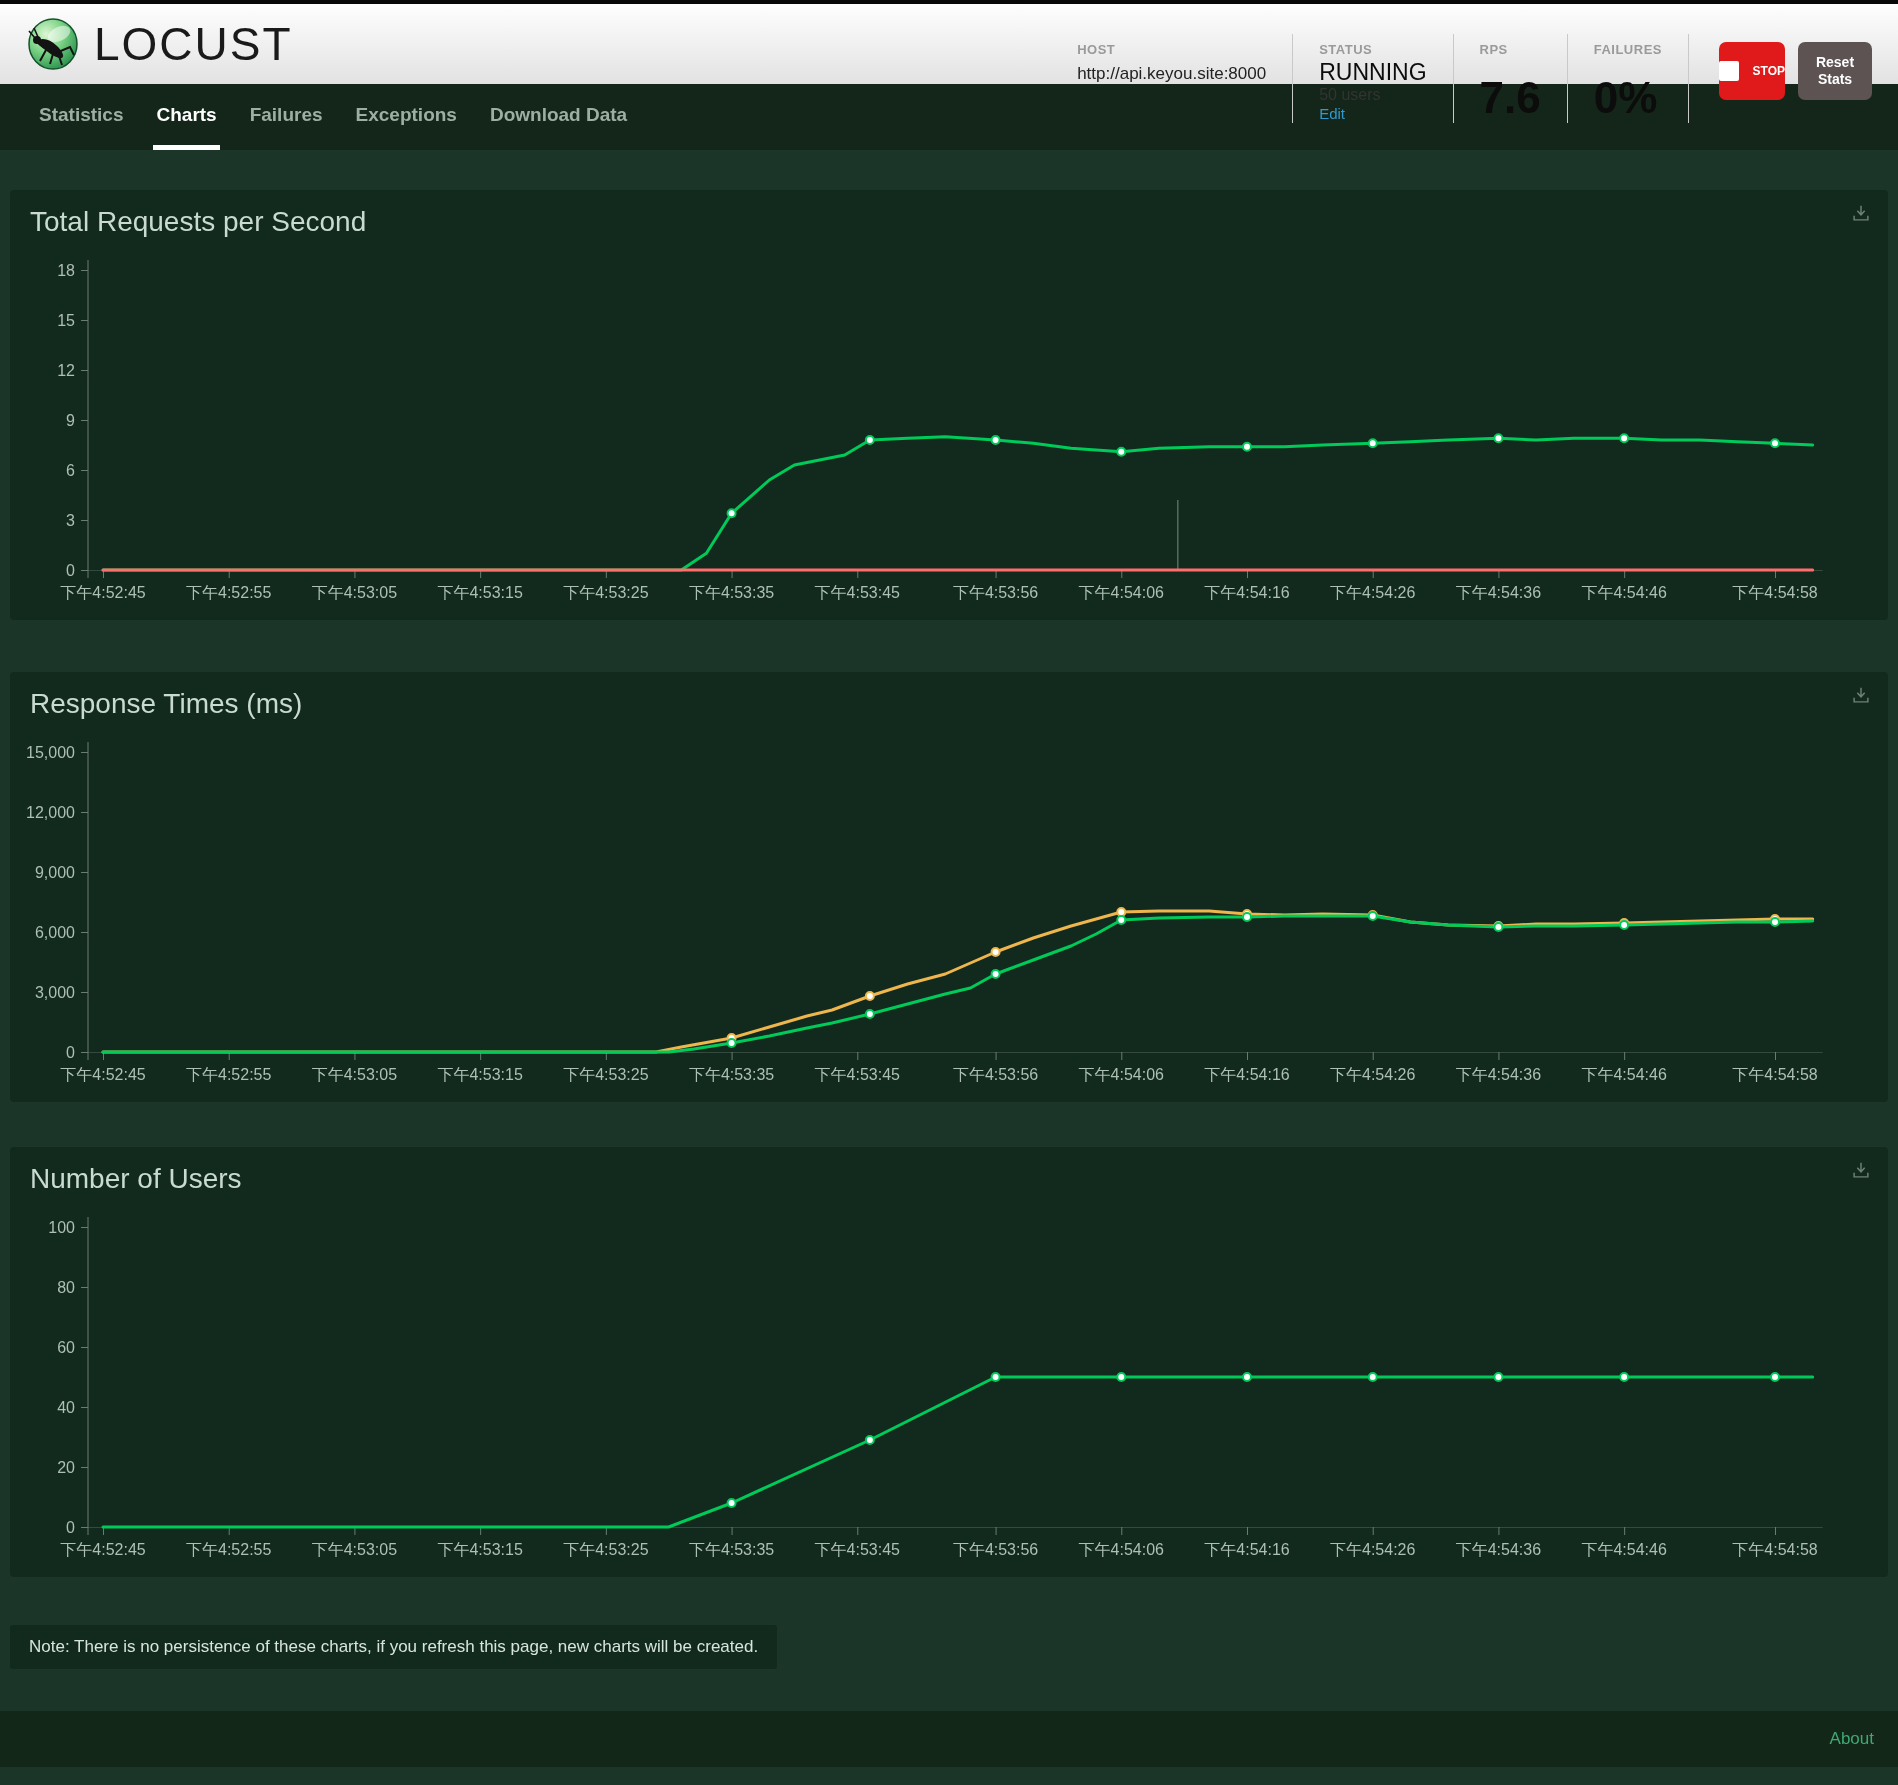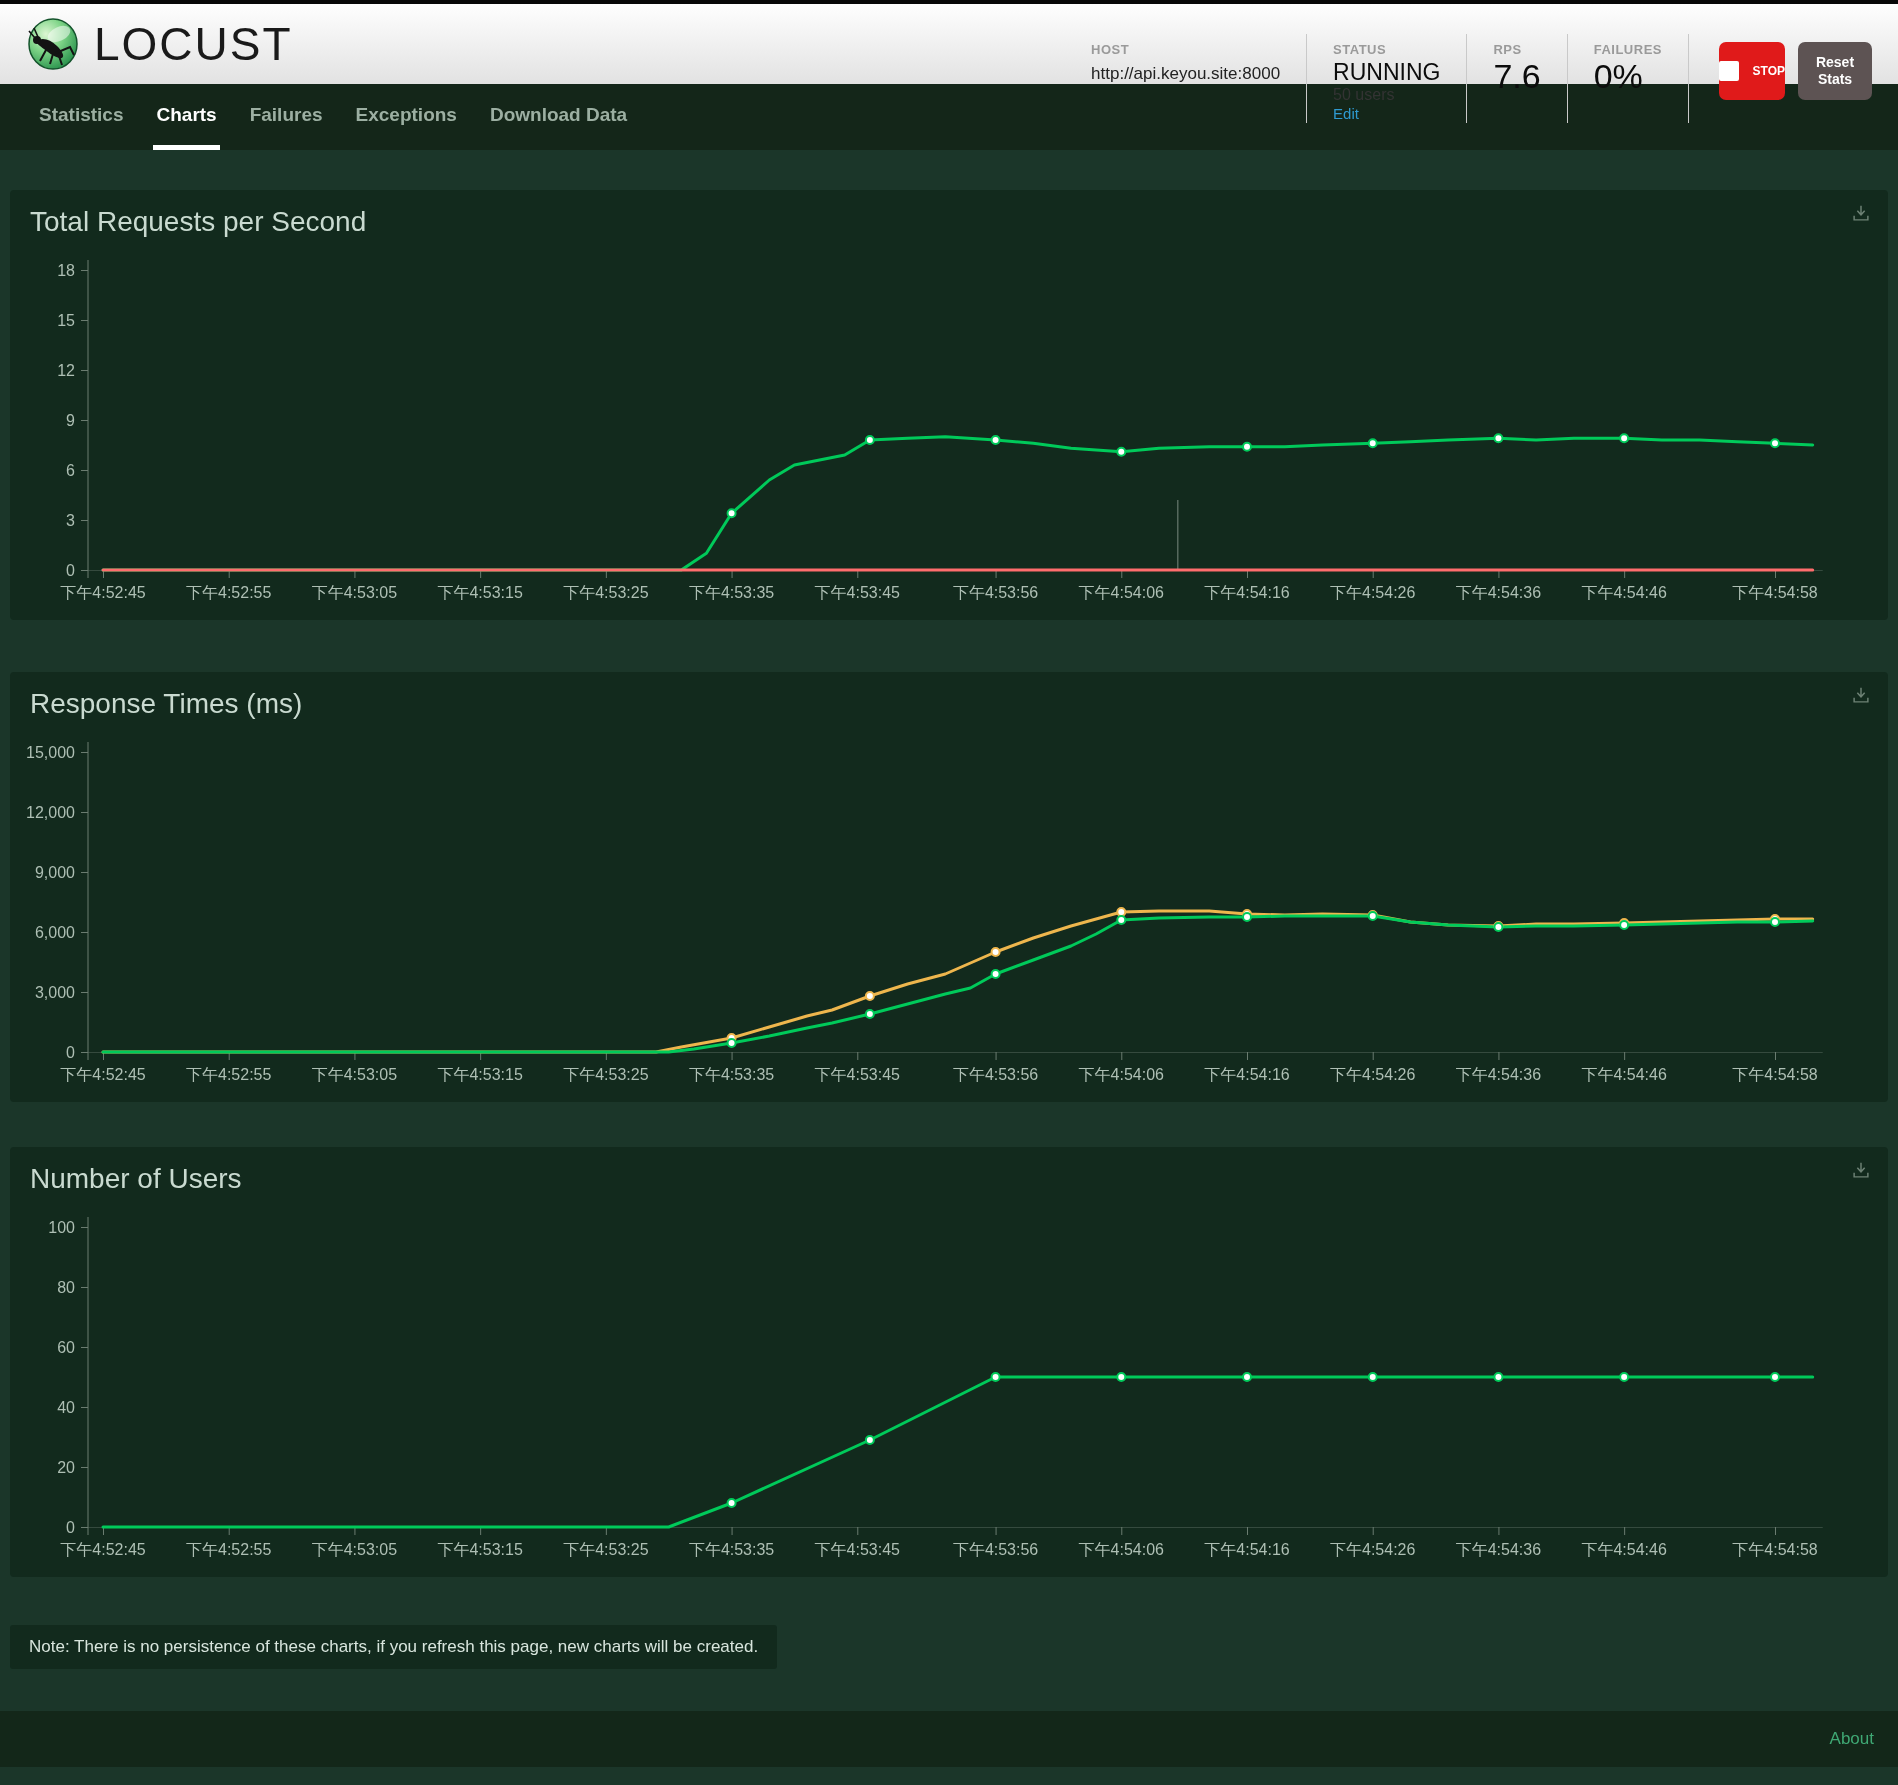--- a/index.html
+++ b/index.html
@@ -16,21 +16,21 @@
   }
   .brand{display:flex;align-items:center;gap:14px;cursor:pointer}
   .brand-text{font-size:46px;font-weight:300;letter-spacing:2px;color:#1a1a1a}
   .stats{margin-left:auto;display:flex;align-items:stretch;align-self:flex-start;margin-top:14px}
   .stat{padding:8px 26px 0;border-right:1px solid #c9c9c9;min-height:74px;box-sizing:border-box}
   .stat-label{font-size:13px;font-weight:bold;color:#9a9a9a;letter-spacing:.5px}
   .host-value{font-size:17px;color:#222;margin-top:7px}
   .status-value{font-size:23px;font-weight:normal;color:#0c0c0c;margin-top:3px;line-height:1.05}
   .status-sub{font-size:16px;color:#333;margin-top:2px}
   .edit-link{font-size:15px;color:#2f9ad0;margin-top:1px;display:inline-block;cursor:pointer}
-  .big-value{font-size:34px;font-weight:normal;color:#0c0c0c;margin-top:0}
+  .big-value{font-size:44px;font-weight:bold;color:#0c0c0c;margin-top:16px}
   .hbuttons{display:flex;gap:13px;margin-left:30px;align-self:flex-start;margin-top:22px}
   .stop-btn{width:66px;height:58px;border-radius:7px;background:#e01a1a;
     display:flex;flex-direction:row;align-items:center;justify-content:space-between;gap:5px;cursor:pointer}
   .stop-icon{width:20px;height:20px;background:#fff;border-radius:2px}
   .stop-label{color:#fff;font-size:12px;font-weight:bold}
   .reset-btn{width:74px;height:58px;border-radius:7px;background:#5d5353;color:#fff;
     font-size:14px;font-weight:bold;display:flex;align-items:center;justify-content:center;
     text-align:center;line-height:1.25;cursor:pointer;padding:0 8px;box-sizing:border-box}
   
   nav{height:66px;background:#142619;display:flex;padding:0 36px}

